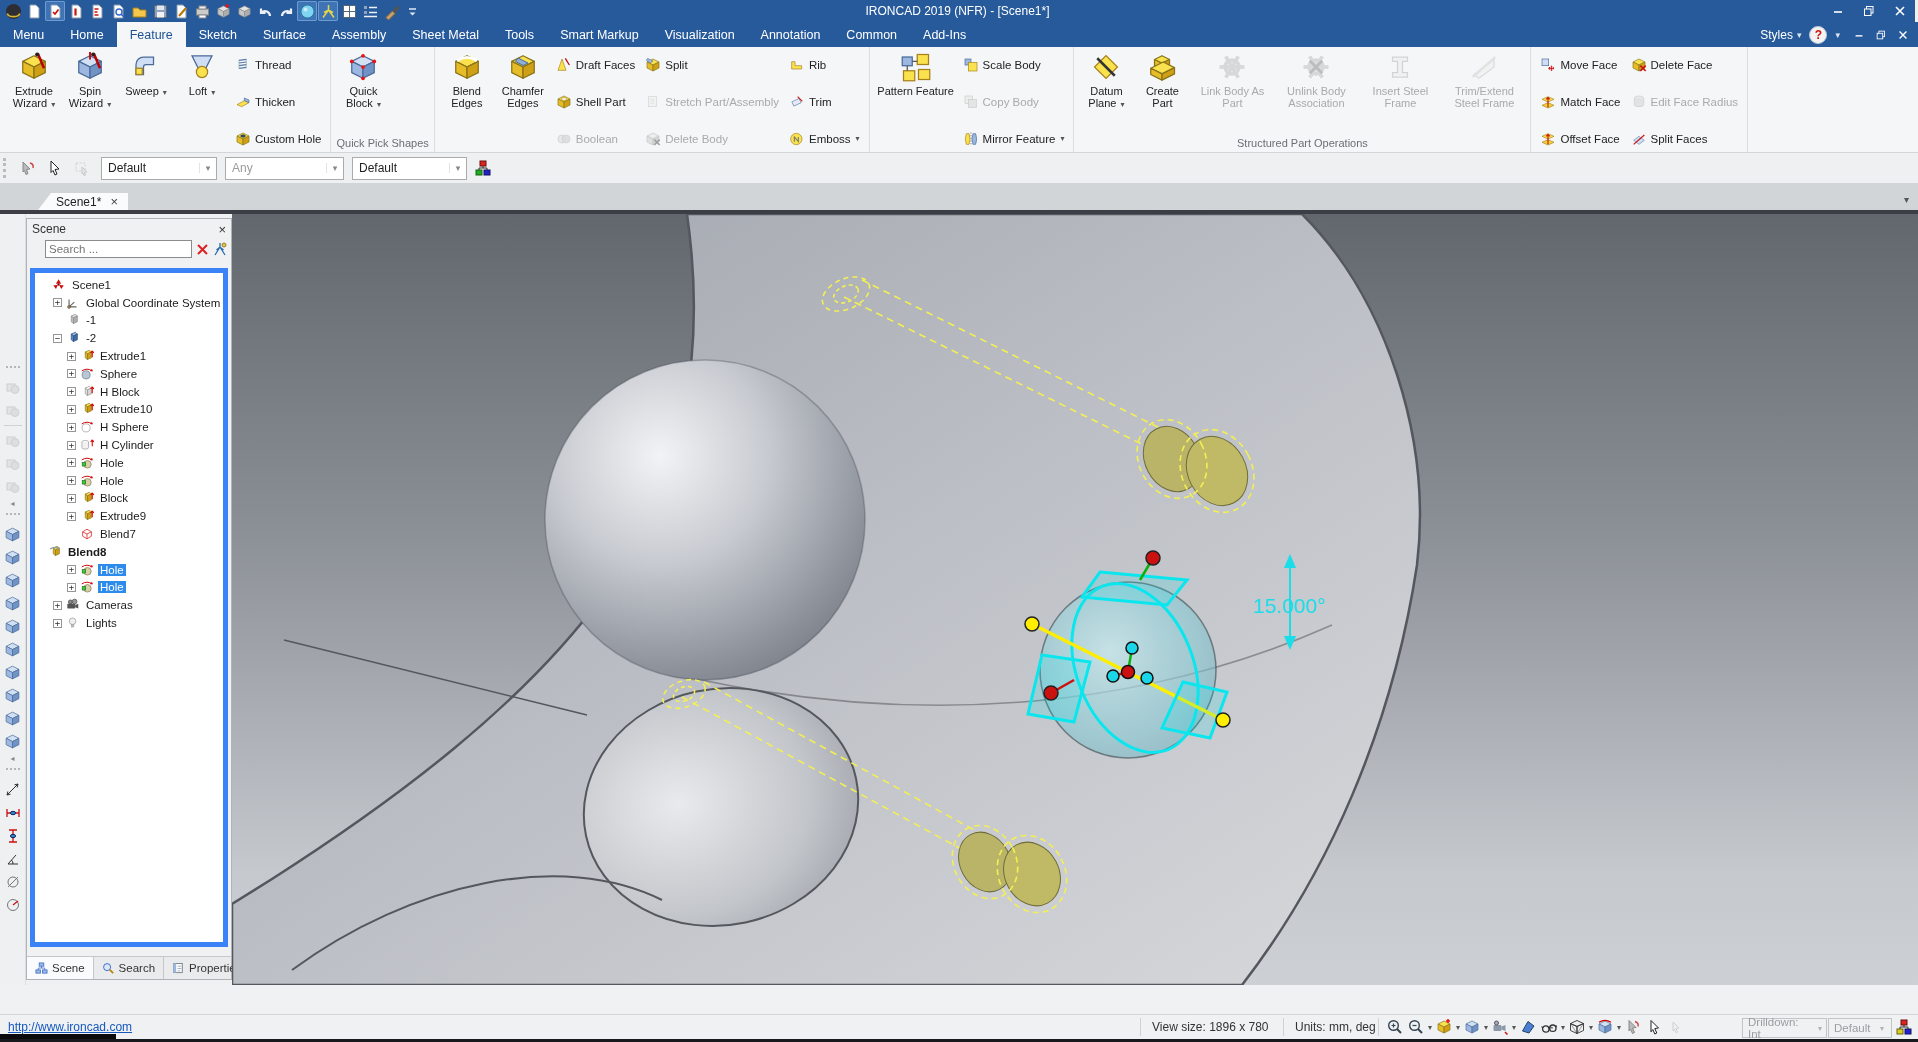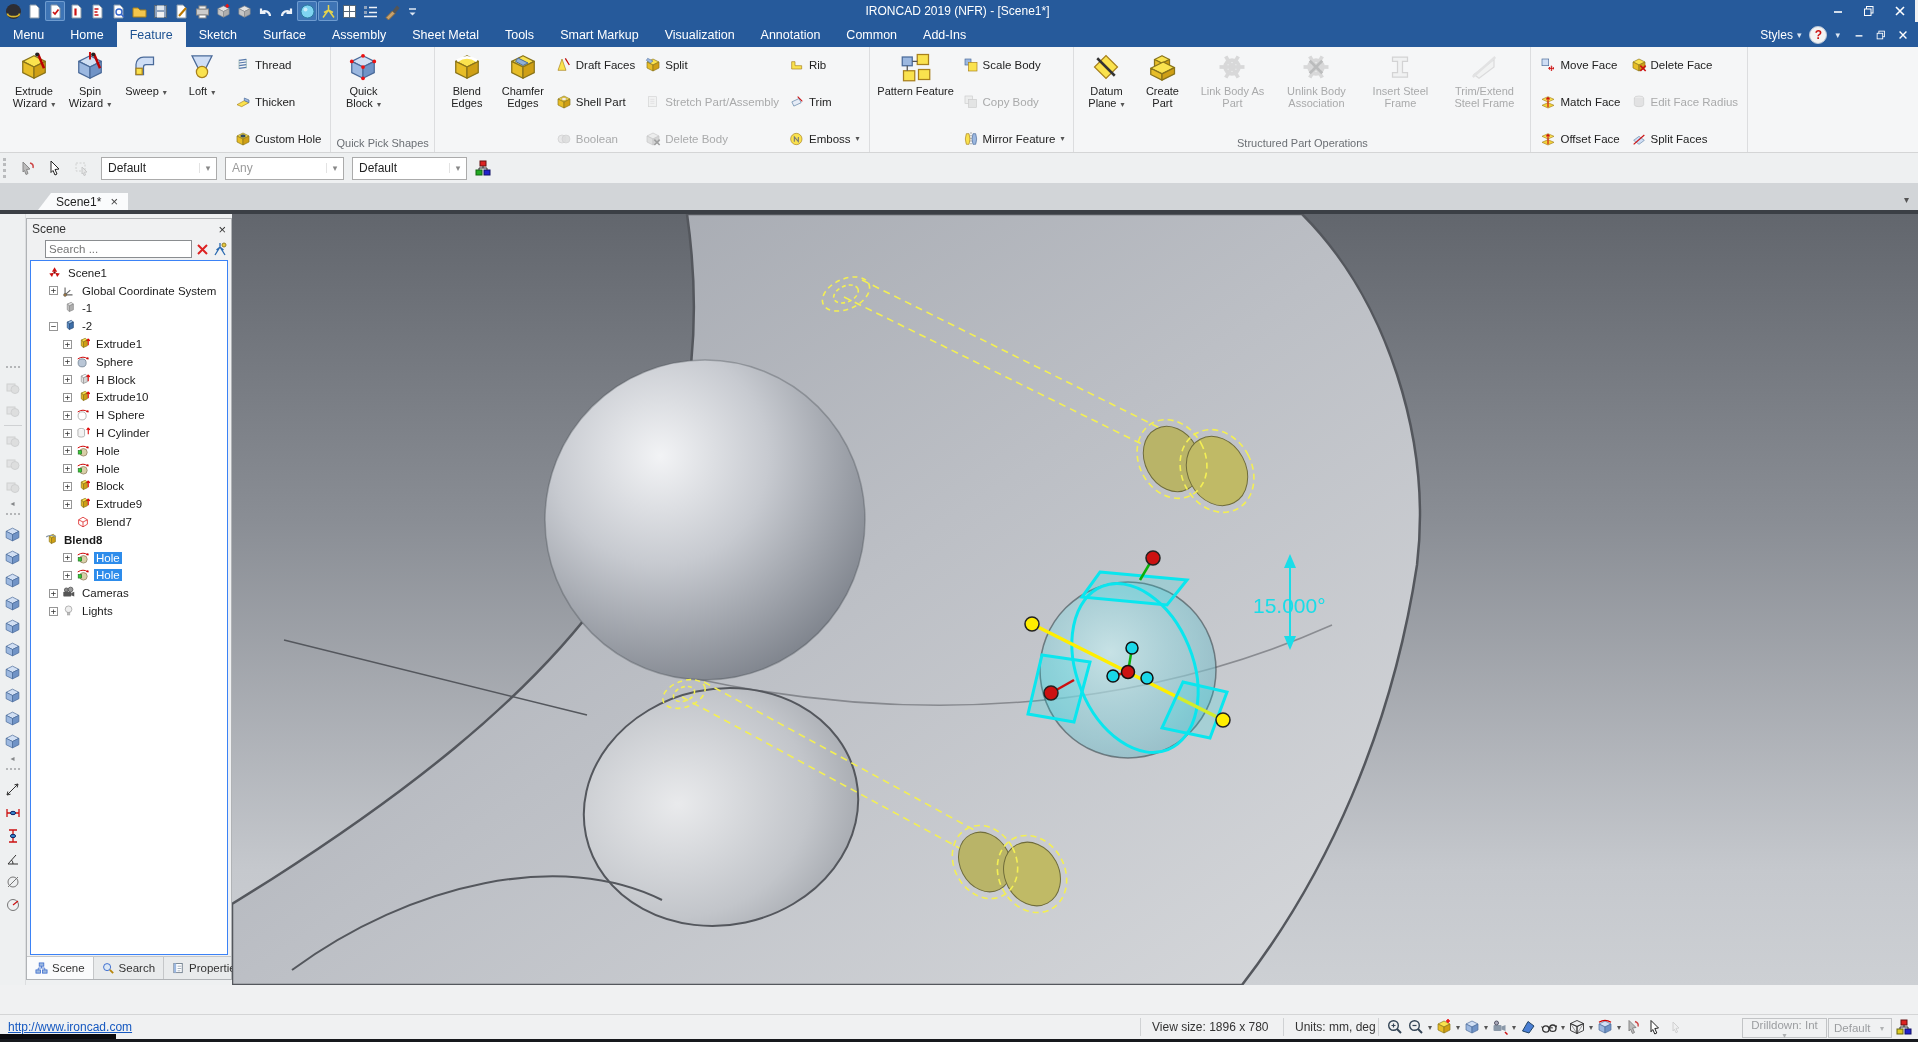--- a/index.html
+++ b/index.html
@@ -65,21 +65,21 @@
   .lt-sep{width:18px;height:1px;background:#cfd1d3;margin:2px 0;}
   .lt-arrow{color:#85878a;font-size:8px;height:10px;line-height:10px;}
   
   .scenepanel{position:absolute;left:26px;top:4px;width:206px;height:762px;background:#f0f1f2;border:1px solid #b0b3b6;
               box-sizing:border-box;display:flex;flex-direction:column;}
   .phead{height:20px;display:flex;align-items:center;padding:0 5px;font-size:12px;color:#333;}
   .px{margin-left:auto;font-size:13px;color:#333;}
   .psearch{display:flex;align-items:center;gap:2px;padding:1px 3px 2px;margin-left:15px;}
   .psearch input{flex:1;height:16px;border:1px solid #8a8d90;font-size:11.5px;padding:0 3px;font-family:inherit;min-width:0;}
   .sbtn{width:16px;height:16px;display:flex;align-items:center;justify-content:center;}
-  .ptree{flex:1;background:#fff;border:1px solid #3b82f6;margin:0 3px;overflow:hidden;padding-top:3px;}
+  .ptree{flex:1;background:#fff;border:5px solid #3b82f6;margin:8px 3px;overflow:hidden;padding-top:3px;}
   .trow{display:flex;align-items:center;height:17.8px;font-size:11.5px;color:#1b1b1b;}
   .texp{width:9px;height:9px;box-sizing:border-box;border:1px solid #969696;background:#fff;font-size:9px;line-height:7px;
         text-align:center;color:#333;margin-right:3px;flex:none;font-family:"DejaVu Sans Mono",monospace;}
   .texp.none{border:none;background:transparent;}
   .tico{width:16px;height:16px;margin-right:3px;flex:none;display:flex;align-items:center;justify-content:center;}
   .tlab{padding:0 2px;white-space:nowrap;}
   .trow.sel .tlab{background:#2d8ceb;color:#fff;}
   .ptabs{height:22px;display:flex;align-items:stretch;background:#e9ebec;border-top:1px solid #c5c7c9;margin-top:1px;}
   .ptab{display:flex;align-items:center;gap:4px;padding:0 8px;font-size:11.5px;color:#333;border-right:1px solid #c5c7c9;}
   .ptab.active{background:#fafbfc;}
@@ -1452,21 +1452,21 @@
           <svg width="16" height="16" viewBox="0 0 16 16">
             <polygon points="5,1.5 12.5,9 8.8,9.5 10.8,14 8.8,15 6.8,10.5 5,12.8" fill="#fff" stroke="#222"></polygon>
           </svg>
         </span>
         <span class="si disabled">
           <svg width="16" height="16" viewBox="0 0 16 16">
             <polygon points="6,3 12,9 9,9.4 10.6,13 9,13.8 7.4,10.2 6,12" fill="#eee" stroke="#aaa"></polygon>
           </svg>
         </span>
       </div>
-    <div class="scombo" style="left:1742px;width:83px;flex-direction:column;">
+    <div class="scombo" style="left:1742px;width:83px;">
       <span class="cv">Drilldown: Int</span>
       <span class="ca">▾</span>
     </div>
     <div class="scombo" style="left:1828px;width:62px;">
       <span class="cv">Default</span>
       <span class="ca">▾</span>
     </div>
     <span class="hiericon" id="hier2">
         <svg width="16" height="16" viewBox="0 0 16 16">
           <rect x="5" y="1" width="6" height="5" fill="#d22" stroke="#611"></rect>

